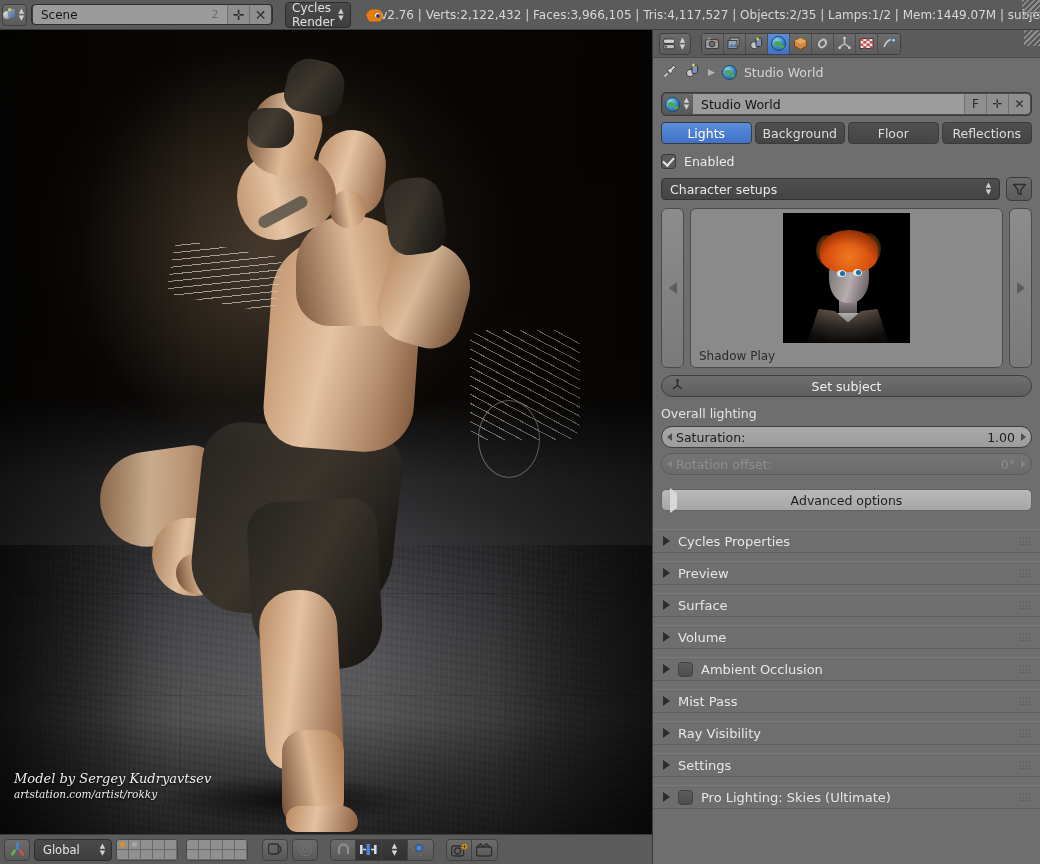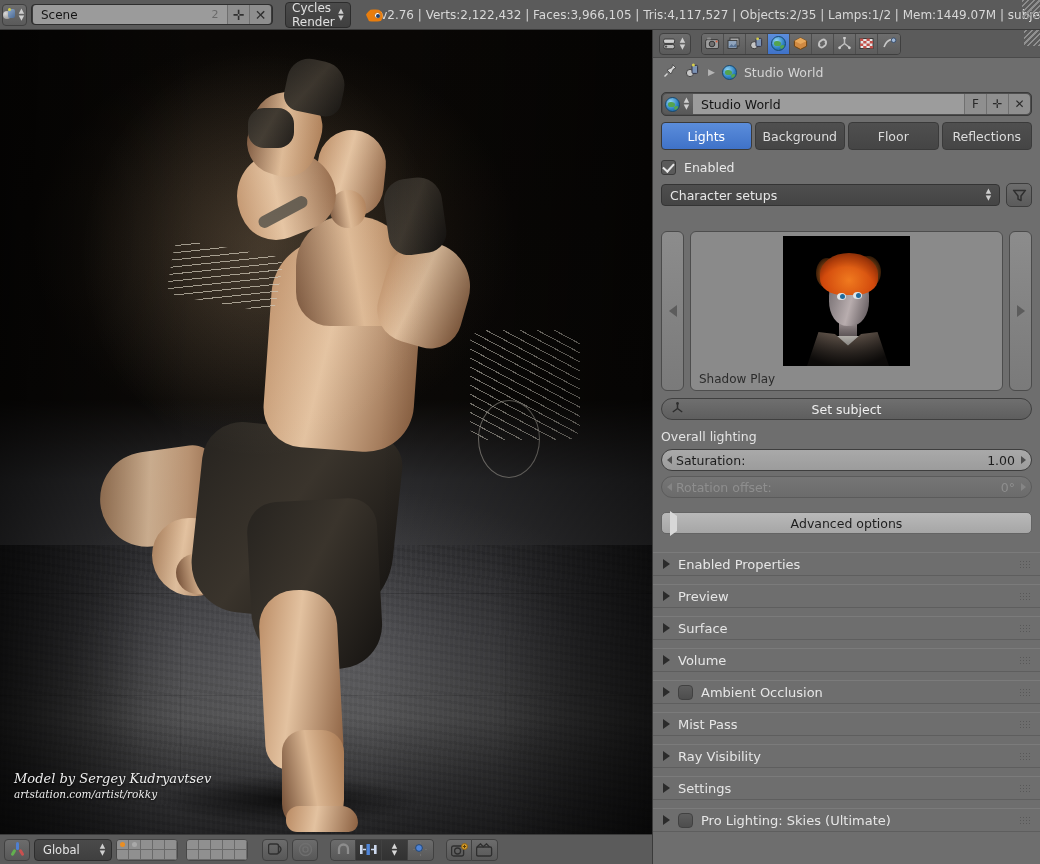--- a/index.html
+++ b/index.html
@@ -265,21 +265,21 @@
   .tri.closed { border-top:5px solid transparent; border-bottom:5px solid transparent; border-left:7px solid #2b2b2b; }
   .grip {
     margin-left:auto; width:11px; height:9px;
     background-image: radial-gradient(circle, #585858 0.8px, transparent 1px);
     background-size: 3px 3px;
   }
 
   .pls-body { padding: 6px 8px 10px 8px; }
   .seg-tabs { display:flex; gap:3px; }
   .seg {
-    flex:1; height:28px; display:flex;align-items:center;justify-content:center;
+    flex:1; height:22px; display:flex;align-items:center;justify-content:center;
     background:linear-gradient(#4f4f4f,#454545); color:#dcdcdc; font-size:12.5px;
     border:1px solid #3a3a3a; border-radius:4px;
   }
   .seg.active { background:linear-gradient(#5b8ddb,#3f72c8); color:#fff; }
 
   .chkrow { display:flex; align-items:center; gap:8px; margin-top:10px; }
   .chk {
     width:15px;height:15px;background:#5a5a5a;border:1px solid #3b3b3b;border-radius:3px;
     position:relative;
   }
@@ -295,21 +295,21 @@
     border:1px solid #343434; border-radius:4px;
     display:flex;align-items:center;justify-content:space-between;
     padding:0 6px 0 8px; color:#e7e7e7; font-size:12.5px;
   }
   .sq-btn {
     width:26px;height:24px; background:linear-gradient(#6d6d6d,#5b5b5b);
     border:1px solid #3d3d3d; border-radius:5px;
     display:flex;align-items:center;justify-content:center;
   }
 
-  .prevrow { display:flex; gap:6px; margin-top:24px; align-items:stretch; }
+  .prevrow { display:flex; gap:6px; margin-top:7px; align-items:stretch; }
   .navbtn {
     width:23px; background:linear-gradient(#8c8c8c,#7a7a7a);
     border:1px solid #4b4b4b; border-radius:6px;
     display:flex;align-items:center;justify-content:center;
   }
   .navtri-l { width:0;height:0;border-top:6px solid transparent;border-bottom:6px solid transparent;border-right:8px solid #5c5c5c; }
   .navtri-r { width:0;height:0;border-top:6px solid transparent;border-bottom:6px solid transparent;border-left:8px solid #5c5c5c; }
   .previewbox {
     flex:1; background:#8a8a8a; border:1px solid #4d4d4d; border-radius:6px;
     padding:4px; display:flex; flex-direction:column; align-items:center;
@@ -799,21 +799,21 @@
     </div>
 
     <div class="adv-btn">
       <span class="lead"><span class="adv-tri"></span></span>
       <span>Advanced options</span>
     </div>
   </div>
 
   <div class="panel-head">
     <span class="tri closed"></span>
-    <span>Enabled Properties</span>
+    <span>Cycles Properties</span>
     <span class="grip"></span>
   </div>
   <div class="panel-head">
     <span class="tri closed"></span>
     <span>Preview</span>
     <span class="grip"></span>
   </div>
   <div class="panel-head">
     <span class="tri closed"></span>
     <span>Surface</span>

